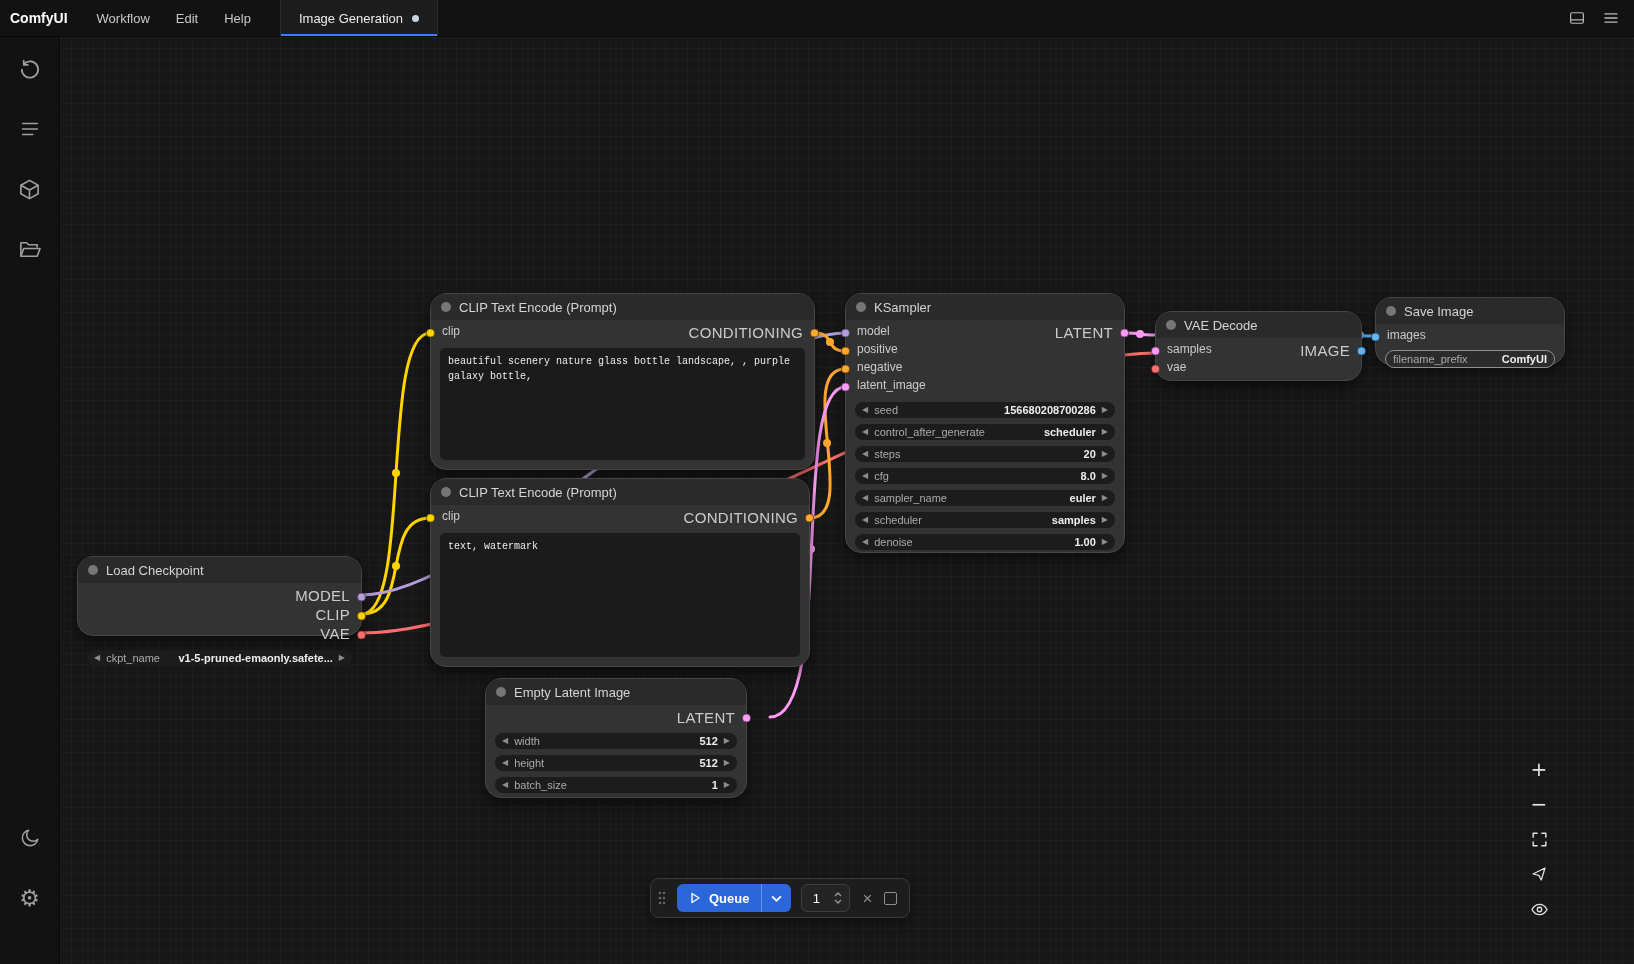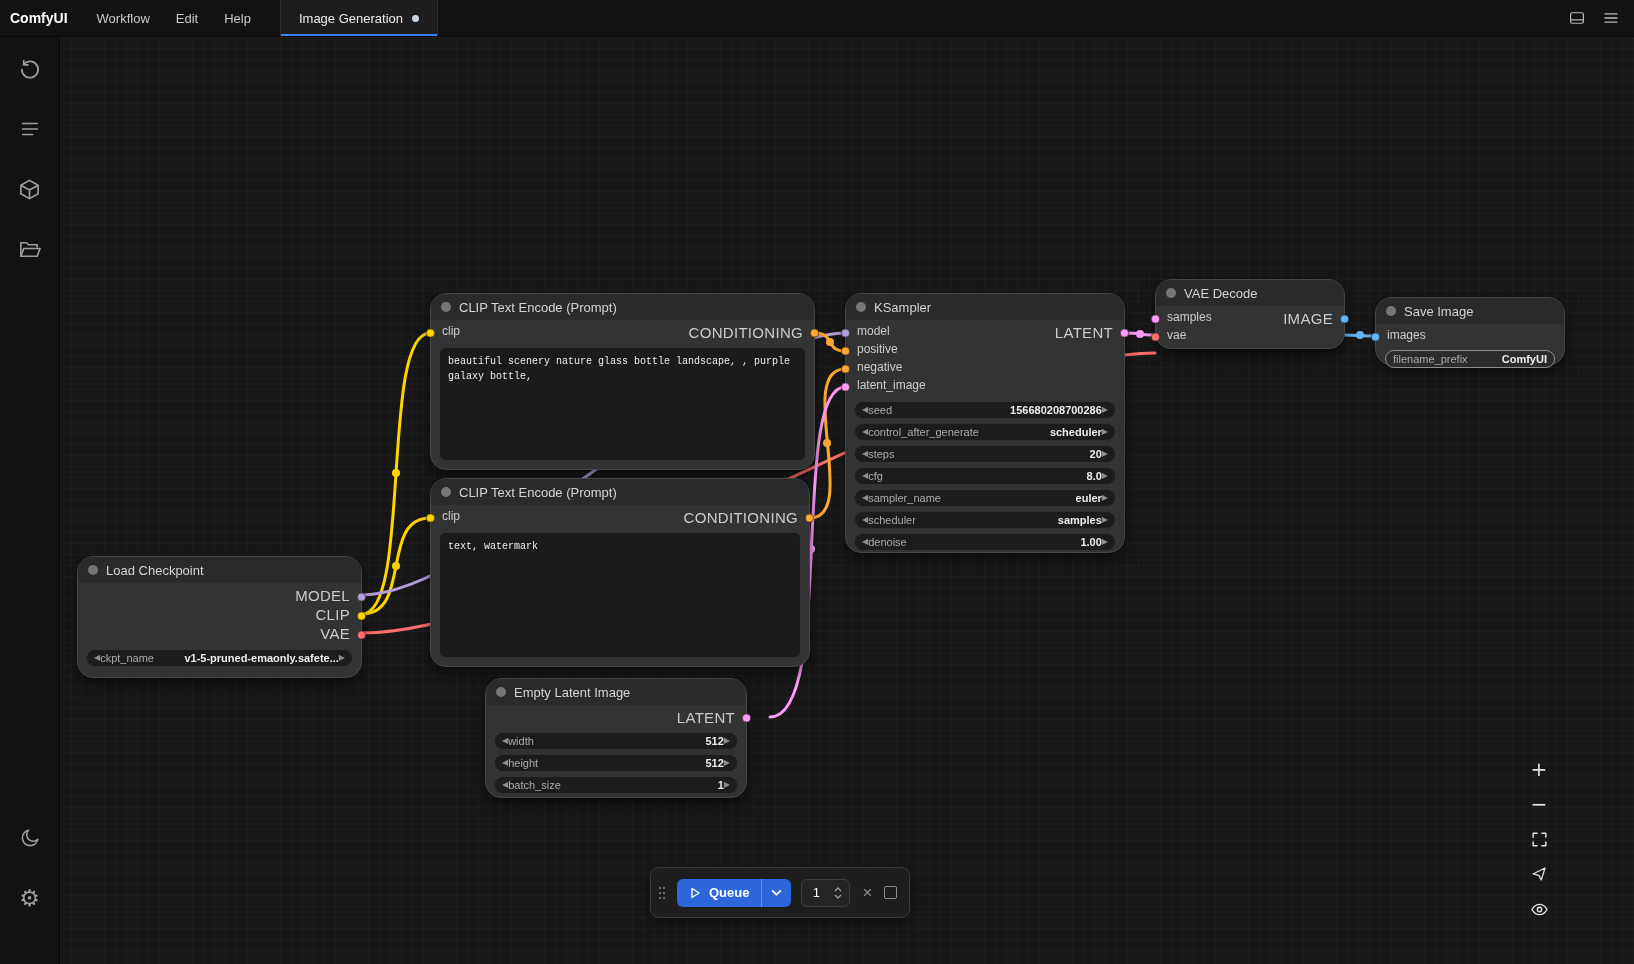--- a/index.html
+++ b/index.html
@@ -45,33 +45,33 @@
   .pbody{padding-top:4px;display:flex;flex-direction:column;flex:1;min-height:0}
   .prow{position:relative;height:18px;flex:0 0 18px;display:flex;align-items:flex-start;padding:0 11px}
   .prow.h19{height:19px;flex:0 0 19px}
   .inlbl{font-size:12px;color:#cbcbcb}
   .outlbl{margin-left:auto;font-size:15px;font-weight:400;letter-spacing:.3px;color:#cbcbcb}
   .pdot{position:absolute;top:50%;width:9px;height:9px;border-radius:50%;
     border:1px solid rgba(0,0,0,.55);transform:translateY(-50%);cursor:crosshair}
   .pdot.l{left:-5px}
   .pdot.r{right:-5px}
   .widget{height:16px;flex:0 0 16px;margin:6px 9px 0;background:#1c1c1c;border-radius:8px;
-    display:flex;align-items:center;padding:0 7px;cursor:pointer}
+    display:flex;align-items:center;padding:0 7px;gap:6px;cursor:pointer}
   .warr{font-size:8px;color:#8d8d8d;line-height:1;font-family:"DejaVu Sans",sans-serif}
   .wlbl{font-size:11px;color:#ababab;white-space:nowrap}
   .wval{margin-left:auto;font-size:11px;font-weight:700;color:#ededed;white-space:nowrap;
     overflow:hidden;text-overflow:ellipsis}
   .widget.textw{height:18px;flex:0 0 18px;border:1px solid #8f8f8f;background:#2b2b2b;border-radius:9px;margin-top:4px}
   .prompt{flex:1;margin:6px 9px 9px;background:#1b1b1b;border-radius:5px;padding:6px 8px;
     font-family:Liberation Mono, monospace;font-size:10px;line-height:1.5;color:#ececec;
     overflow:hidden;cursor:text}
 
   
   .queue-bar{position:absolute;left:590px;bottom:46px;z-index:5;display:flex;align-items:center;gap:10px;
-    height:51px;background:#1d1d1d;border:1px solid #3a3a3a;border-radius:9px;padding:0 12px 0 6px;
+    height:40px;background:#1d1d1d;border:1px solid #3a3a3a;border-radius:9px;padding:0 12px 0 6px;
     box-shadow:0 4px 12px rgba(0,0,0,.4)}
   .drag-handle{color:#6d6d6d;display:flex;align-items:center;cursor:grab}
   .queue-btn{display:flex;align-items:stretch;height:28px;border-radius:6px;overflow:hidden;
     color:#fff;cursor:pointer;background:#2b67db}
   .qb-main{display:flex;align-items:center;gap:8px;padding:0 12px;font-size:13px;font-weight:600}
   .qb-caret{display:flex;align-items:center;padding:0 9px;border-left:1px solid rgba(255,255,255,.28)}
   .batch{display:flex;align-items:center;height:28px;background:#242424;border:1px solid #3e3e3e;
     border-radius:6px;padding:0 3px 0 0}
   .batch-val{min-width:28px;text-align:center;color:#fff;font-size:13px}
   .batch-steppers{display:flex;flex-direction:column;justify-content:center;gap:2px;padding:0 4px}
@@ -169,21 +169,21 @@
       <circle cx="543" cy="427" r="4" style="fill: rgb(179, 157, 219);"></circle>
       <circle cx="698" cy="456" r="4" style="fill: rgb(255, 110, 110);"></circle>
       <circle cx="770" cy="305" r="4" style="fill: rgb(255, 169, 49);"></circle>
       <circle cx="767" cy="406" r="4" style="fill: rgb(255, 169, 49);"></circle>
       <circle cx="751" cy="512" r="4" style="fill: rgb(255, 156, 249);"></circle>
       <circle cx="1080" cy="297" r="4" style="fill: rgb(255, 156, 249);"></circle>
       <circle cx="1300" cy="298" r="4" style="fill: rgb(100, 181, 246);"></circle>
     </g>
   </svg>
 
-  <div class="node" style="left:17px;top:519px;width:285px;height:122px">
+  <div class="node" style="left:17px;top:519px;width:285px;height:80px">
     <div class="node-header">
       <span class="ndot"></span>
       <span class="ntitle">Load Checkpoint</span>
     </div>
     <div class="pbody">
       <div class="prow h19">
         <span class="outlbl">MODEL</span>
         <span class="pdot r" style="background: rgb(179, 157, 219);"></span>
       </div>
       <div class="prow h19">
@@ -328,21 +328,21 @@
       </div>
       <div class="widget">
         <span class="warr">◀</span>
         <span class="wlbl">denoise</span>
         <span class="wval">1.00</span>
         <span class="warr">▶</span>
       </div>
     </div>
   </div>
 
-  <div class="node" style="left:1095px;top:242px;width:190px;height:70px">
+  <div class="node" style="left:1095px;top:274px;width:207px;height:70px">
     <div class="node-header">
       <span class="ndot"></span>
       <span class="ntitle">VAE Decode</span>
     </div>
     <div class="pbody">
       <div class="prow">
         <span class="pdot l" style="background: rgb(255, 156, 249);"></span>
         <span class="inlbl">samples</span>
         <span class="outlbl">IMAGE</span>
         <span class="pdot r" style="background: rgb(100, 181, 246);"></span>

